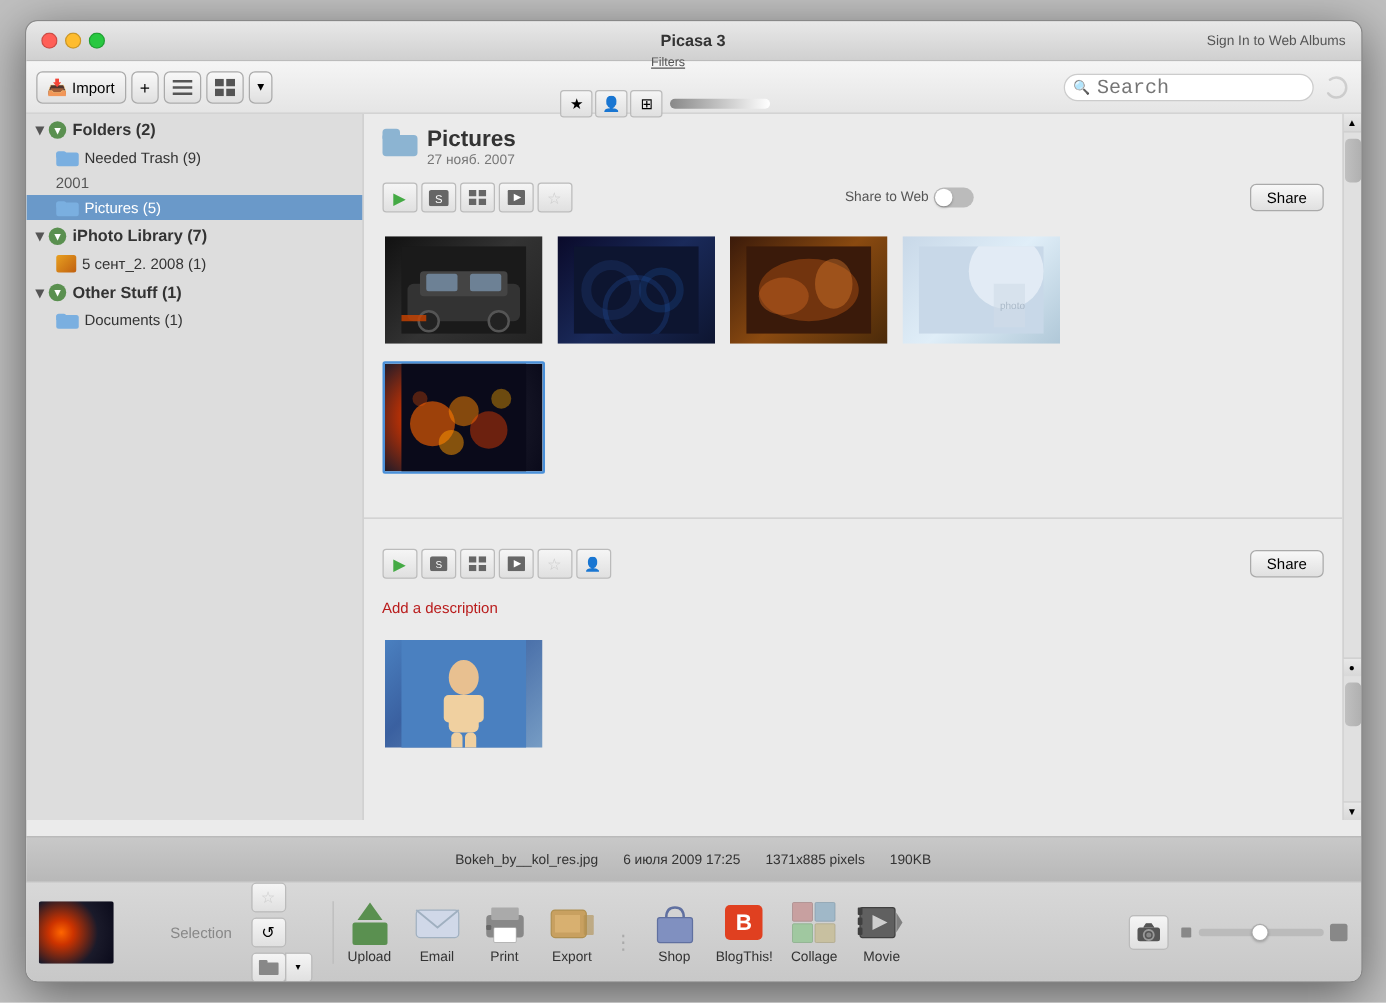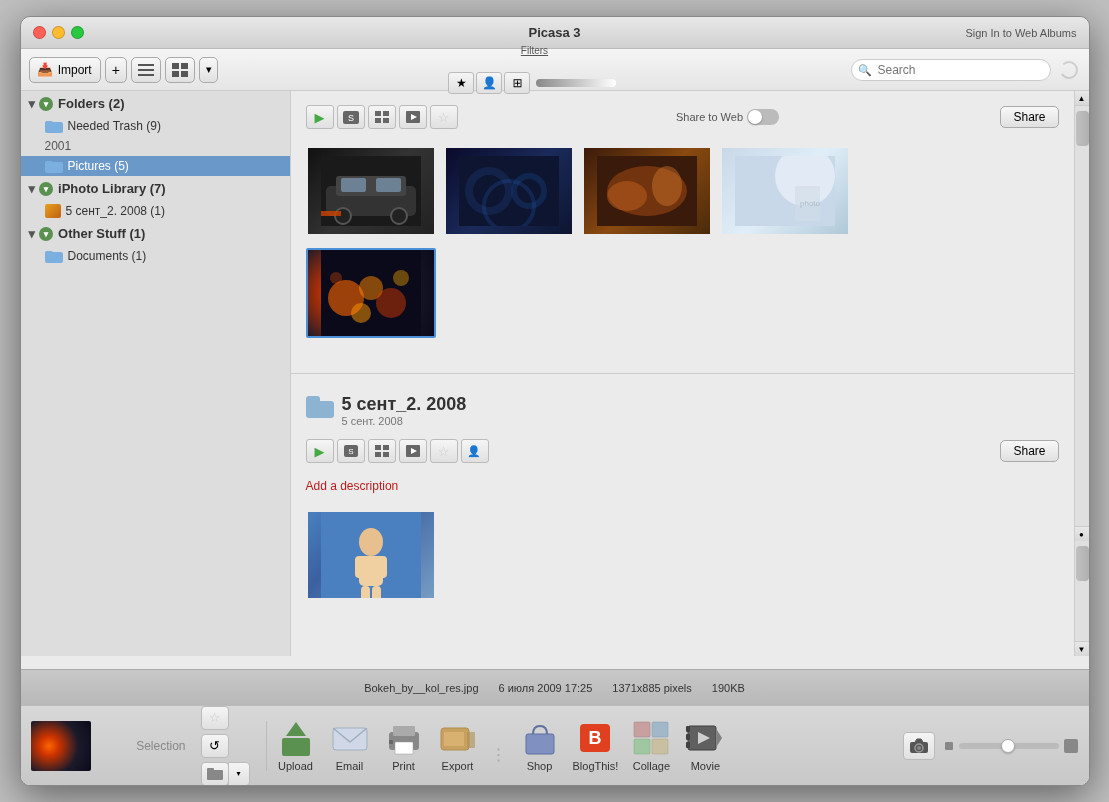--- a/index.html
+++ b/index.html
@@ -111,23 +111,24 @@
       align-items: center;
       justify-content: center;
       font-size: 12px;
     }
     .search-box {
       width: 200px;
       height: 22px;
       border: 1px solid #ccc;
       border-radius: 11px;
       padding: 0 10px 0 26px;
-      font-size: 12px;
+      font-size: 16px;
       background: white;
       outline: none;
+      font-family: Liberation Mono, monospace;
     }
     .search-wrapper {
       position: relative;
     }
     .search-icon-inner {
       position: absolute;
       left: 8px;
       top: 50%;
       transform: translateY(-50%);
       font-size: 11px;
@@ -629,20 +630,27 @@
       <div class="sidebar-item">
         <span class="folder-icon blue"></span>
         <span>Documents (1)</span>
       </div>
     </div>
 
     <div class="content-scroll-container">
       <div class="content-scroll-inner">
 
         <div class="album-section">
+          <div class="album-header">
+            <div class="album-folder-icon"></div>
+            <div class="album-title-info">
+              <h2>Pictures</h2>
+              <p>27 нояб. 2007</p>
+            </div>
+          </div>
 
           <div class="album-toolbar">
             <div class="album-tool-btn play">▶</div>
             <div class="album-tool-btn">
               <svg width="16" height="13">
                   <rect x="0" y="0" width="16" height="13" rx="2" fill="#666"></rect>
                   <text x="8" y="10" text-anchor="middle" fill="white" font-size="9">S</text>
                 </svg>
             </div>
             <div class="album-tool-btn">
@@ -728,27 +736,20 @@
                   <circle cx="15" cy="30" r="6" fill="#ff5500" opacity="0.3"></circle>
                 </svg>
               </div>
             </div>
           </div>
         </div>
 
         <hr class="album-divider">
 
         <div class="album-section">
-          <div class="album-header">
-            <div class="album-folder-icon"></div>
-            <div class="album-title-info">
-              <h2>5 сент_2. 2008</h2>
-              <p>5 сент. 2008</p>
-            </div>
-          </div>
 
           <div class="album-toolbar">
             <div class="album-tool-btn play">▶</div>
             <div class="album-tool-btn">
               <svg width="14" height="12">
                   <rect width="14" height="12" rx="2" fill="#666"></rect>
                   <text x="7" y="9" text-anchor="middle" fill="white" font-size="8">S</text>
                 </svg>
             </div>
             <div class="album-tool-btn">

